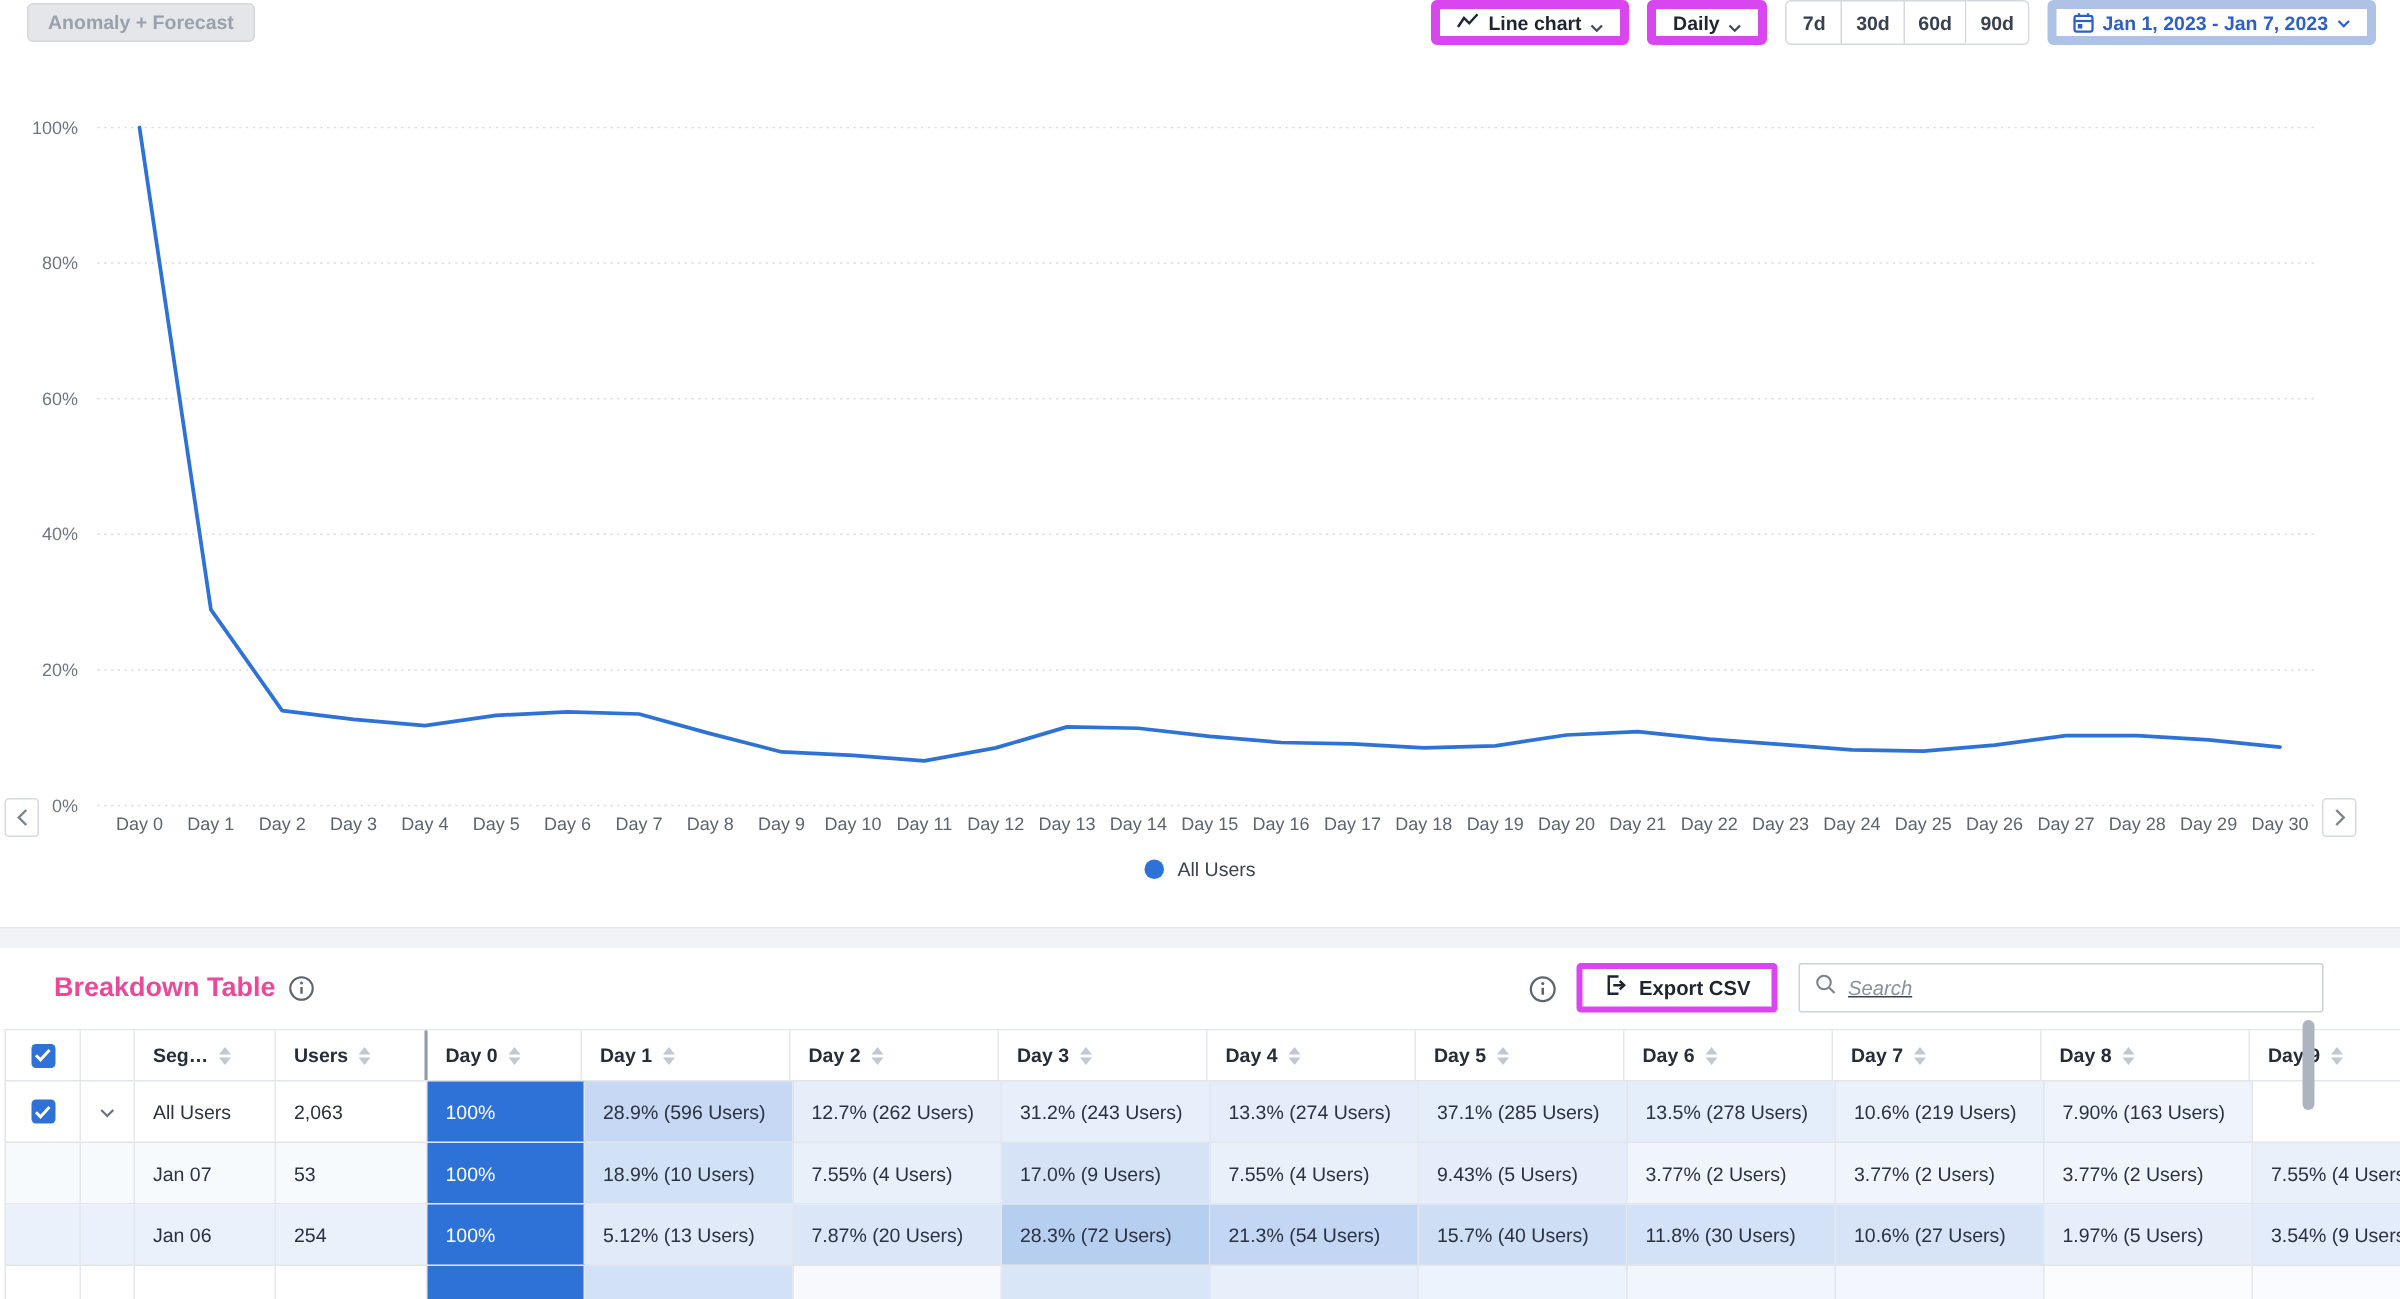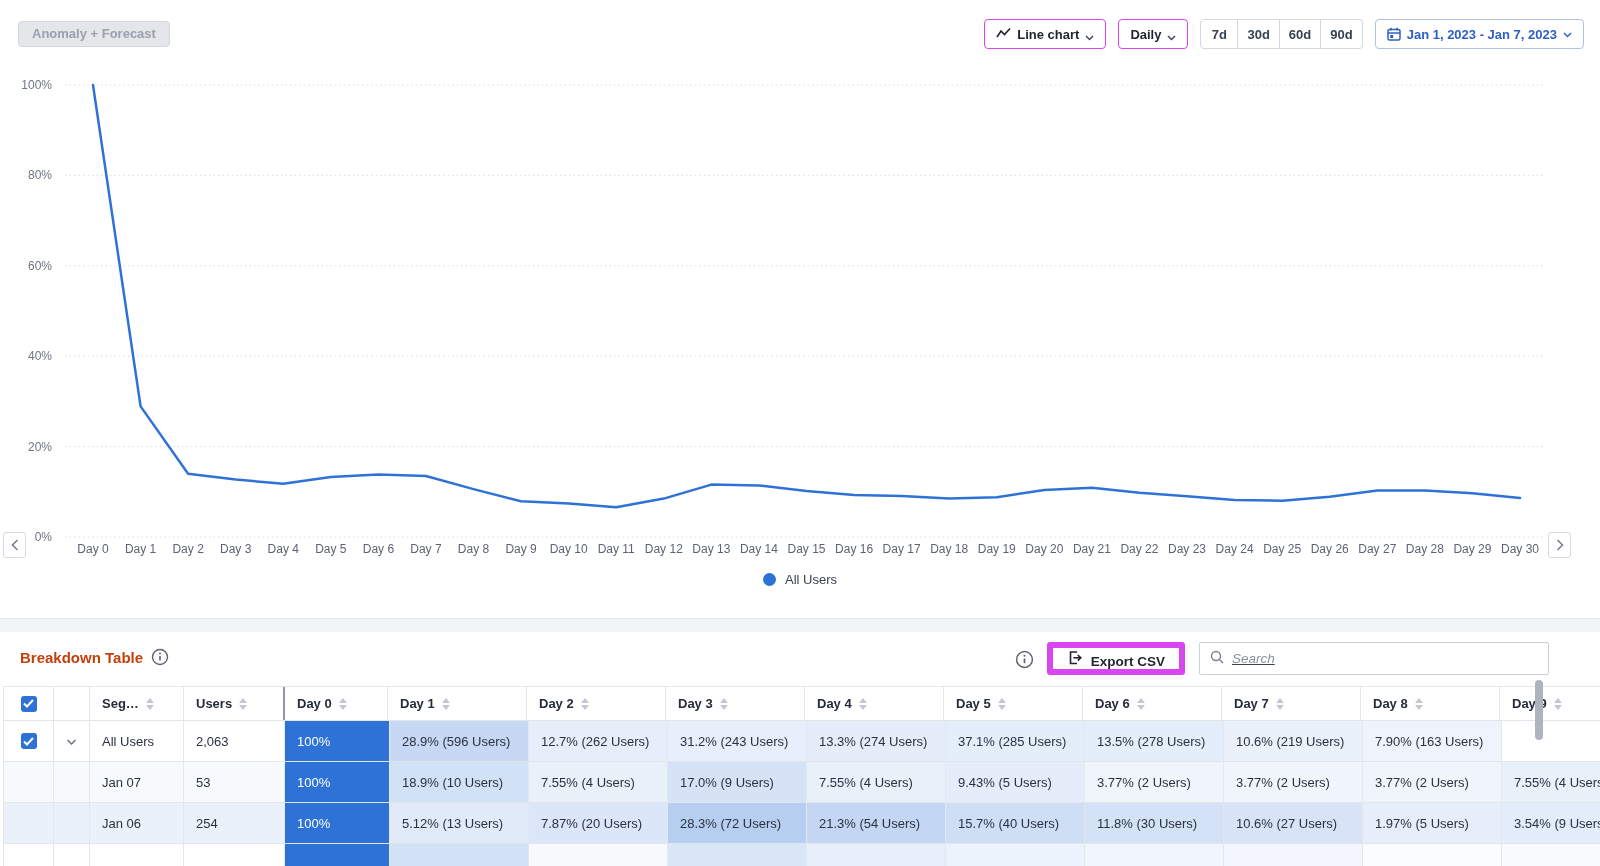--- a/index.html
+++ b/index.html
@@ -2,27 +2,27 @@
 <html><head>
 <meta charset="utf-8">
 <style>
   * { margin:0; padding:0; box-sizing:border-box; }
   html,body { width:1600px; height:866px; overflow:hidden; background:#fff;
     font-family:"Liberation Sans", sans-serif; color:#1f2430; }
   .page { position:relative; width:1600px; height:866px; }
 
   
   .chart-card { position:relative; width:1600px; height:618px; background:#fff; }
-  .toolbar { position:absolute; top:19px; left:0; right:16px; height:32px; }
+  .toolbar { position:absolute; top:0; left:0; right:16px; height:32px; }
   .btn-anomaly { position:absolute; left:18px; top:2px; height:26px; padding:0 13px;
     background:#e4e6ea; border:1px solid #d3d6db; border-radius:4px;
     color:#9aa1ad; font-size:13px; font-weight:bold; line-height:24px; cursor:default; }
   .toolbar-right { position:absolute; right:0; top:0; display:flex; align-items:center; gap:12px; }
   .tb-btn { display:flex; align-items:center; gap:6px; height:30px; padding:0 11px;
-    background:#fff; border:1px solid #d946ef; border-radius:4px; font-size:13px;
+    background:#fff; border:6px solid #d946ef; border-radius:4px; font-size:13px;
     color:#1f2430; font-weight:bold; cursor:pointer; white-space:nowrap; }
   .chev { display:inline-block; width:9px; height:9px; }
   .range-group { display:flex; }
   .range-group .seg { height:30px; min-width:38px; padding:0 9px; background:#fff;
     border:1px solid #d4d8de; border-left:none; font-size:13px; color:#374151;
     font-weight:bold; cursor:pointer; display:flex; align-items:center; justify-content:center; }
   .range-group .seg:first-child { border-left:1px solid #d4d8de; border-radius:4px 0 0 4px; }
   .range-group .seg:last-child { border-radius:0 4px 4px 0; }
   .btn-date { border-color:#aec2e6; color:#2d5fc7; }
   .btn-date svg { display:block; }
@@ -40,25 +40,25 @@
     align-items:center; justify-content:center; gap:9px; }
   .legend-dot { width:13px; height:13px; border-radius:50%; }
   .legend-label { font-size:13px; color:#3a4150; }
 
   .gap-band { width:1600px; height:14px; background:#f2f3f6; border-top:1px solid #e6e8ec; }
 
   
   .breakdown { position:relative; width:1600px; background:#fff; }
   .bd-header { position:relative; height:54px; }
   .bd-title-wrap { position:absolute; left:20px; top:16px; display:flex; align-items:center; gap:8px; }
-  .bd-title { font-size:15px; font-weight:bold; color:#c2410c; }
+  .bd-title { font-size:18px; font-weight:bold; color:#ec4899;margin-left:16px; }
   .icon-info { width:18px; height:18px; }
   .bd-controls { position:absolute; right:51px; top:10px; display:flex; align-items:center; gap:14px; }
-  .btn-export { display:flex; align-items:flex-end; gap:8px; height:33px; padding:0 14px;
-    background:#fff; border:6px solid #d946ef; border-radius:3px; font-size:13.5px;
+  .btn-export { display:flex; align-items:center; gap:8px; height:33px; padding:0 14px;
+    background:#fff; border:4px solid #d946ef; border-radius:3px; font-size:13.5px;
     font-weight:bold; color:#1f2430; cursor:pointer; }
   .search-box { display:flex; align-items:center; gap:8px; width:350px; height:33px;
     padding:0 10px; background:#fff; border:1px solid #ccd1d8; border-radius:2px; }
   .search-box input { border:none; outline:none; flex:1; font-size:13.5px; font-style:italic;
     color:#3a4150; font-family:"Liberation Sans", sans-serif; background:transparent;text-decoration:underline; }
   .search-box input::placeholder { color:#8a919c; font-style:italic; }
 
   .bd-table { position:relative; border-top:1px solid #e2e5ea; border-left:1px solid #e2e5ea; margin-left:3px; }
   .trow { display:flex; border-bottom:1px solid #e2e5ea; }
   .trow.head { height:34px; background:#fff; }

